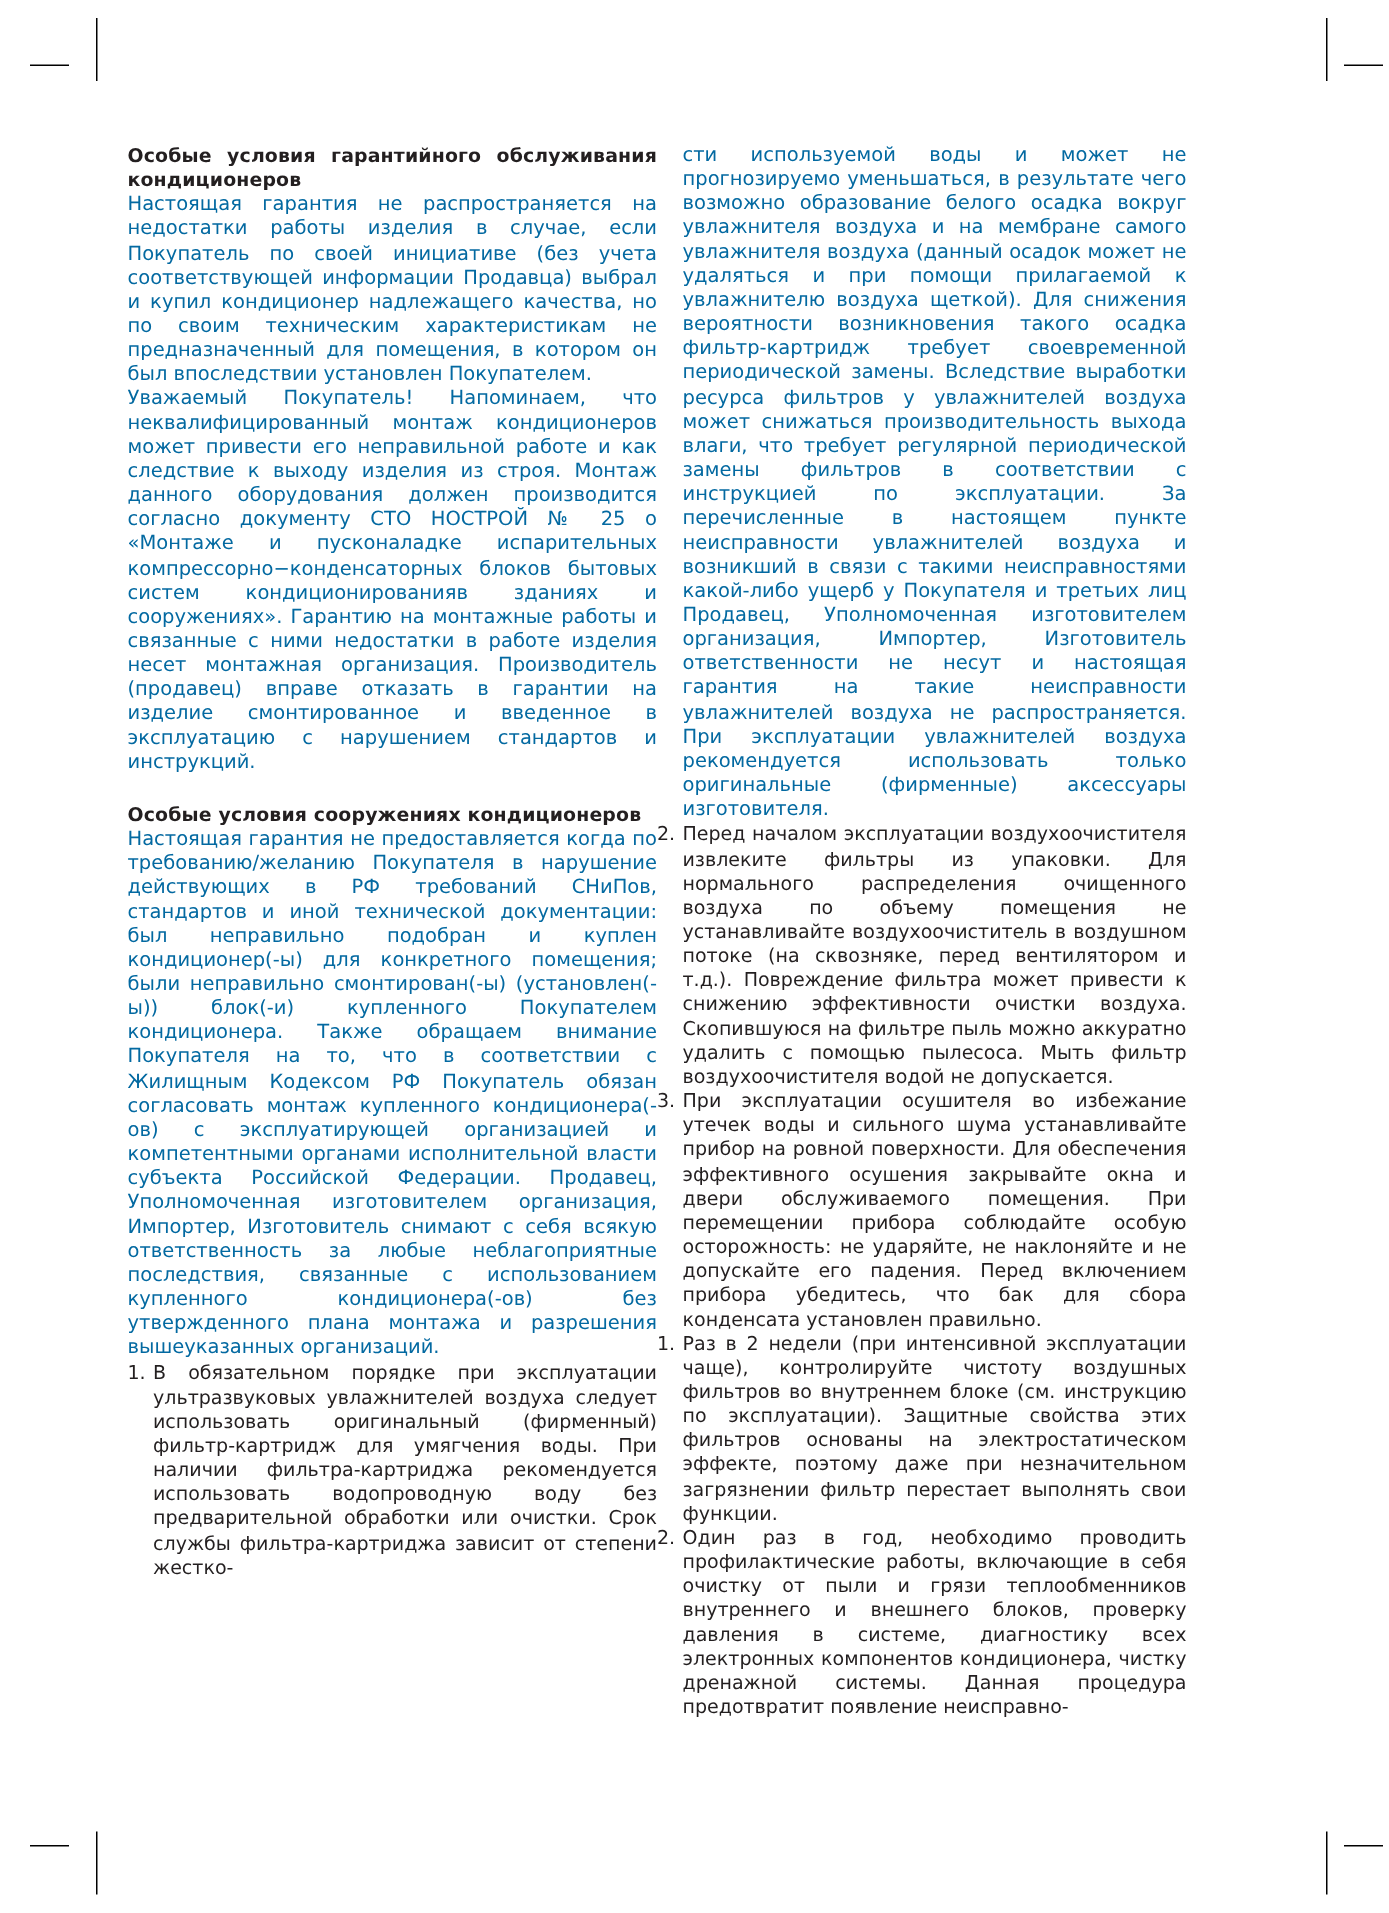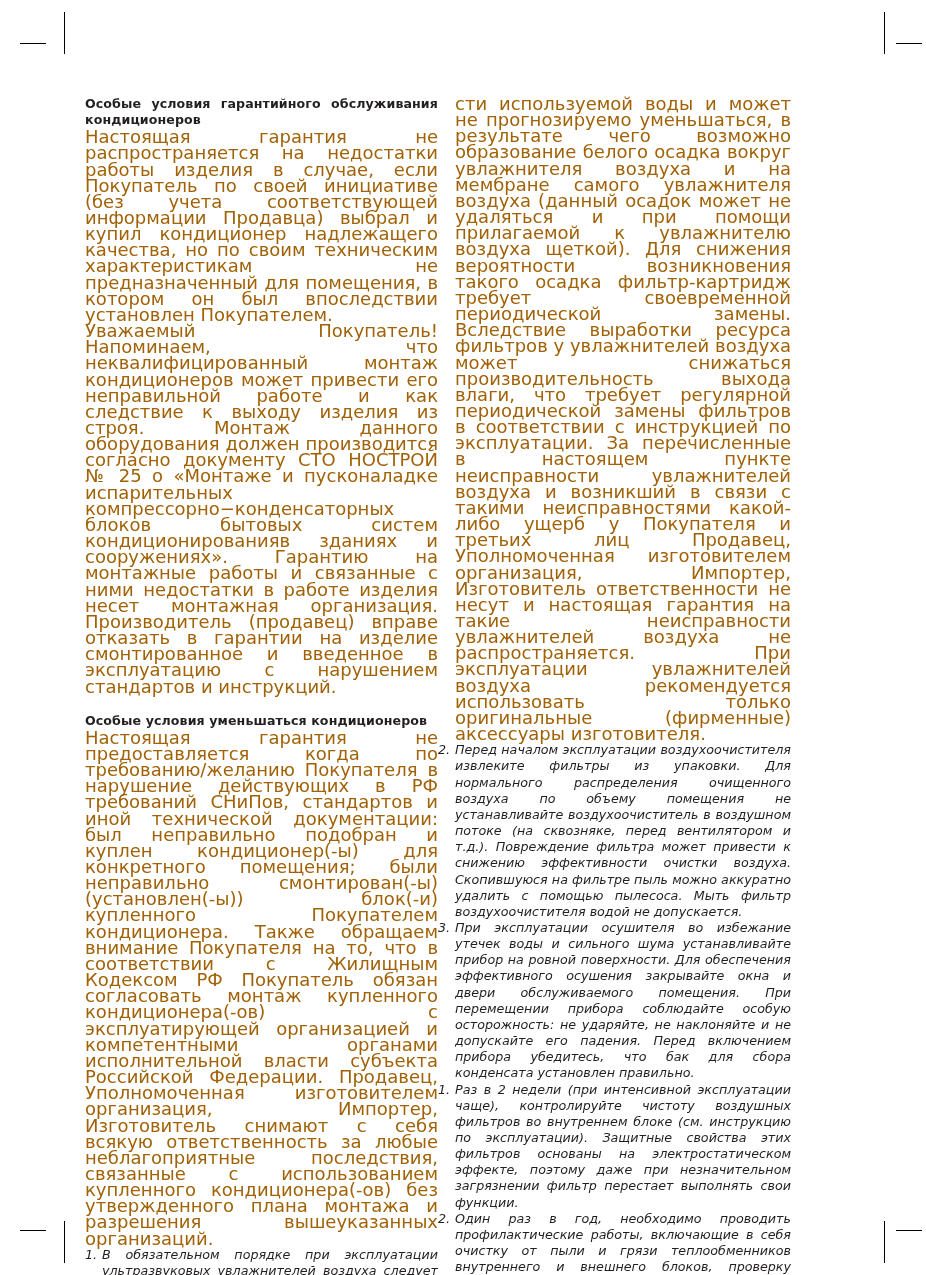--- a/index.html
+++ b/index.html
@@ -63,43 +63,42 @@
   }
   h2.heading.tight-top {
     margin-top: 0;
   }
   h2.heading .plain {
     font-weight: normal;
   }
 
   p.para {
     margin: 0;
-    font-size: 18px;
+    font-size: 13px;
     line-height: 16.15px;
     text-align: justify;
     text-align-last: left;
-    color: #a16207;
+    color: #0369a1;
     hyphens: manual;
   }
 
   ol.numlist {
     margin: 0;
     padding: 0;
     list-style: none;
     counter-reset: item;
   }
   ol.numlist > li {
     position: relative;
     padding-left: 17px;
     font-size: 12.7px;
     line-height: 16.15px;
     text-align: justify;
     text-align-last: left;
     color: #231f20;
-    font-style: italic;
   }
   ol.numlist > li::before {
     counter-increment: item;
     content: counter(item) ".";
     position: absolute;
     left: 0;
     top: 0;
     font-size: 12.7px;
     line-height: 16.15px;
     text-align: left;
@@ -122,21 +121,21 @@
   <div class="columns">
 
     <div class="col">
 
       <h2 class="heading tight-top">Особые условия гарантийного обслуживания кондиционеров</h2>
 
       <p class="para">Настоящая гарантия не распространяется на недостатки работы изделия в случае, если Покупатель по своей инициативе (без учета соответствующей информации Продавца) выбрал и купил кондиционер надлежащего качества, но по своим техническим характеристикам не предназначенный для помещения, в котором он был впоследствии установлен Покупателем.</p>
 
       <p class="para">Уважаемый Покупатель! Напоминаем, что неквалифицированный монтаж кондиционеров может привести его неправильной работе и как следствие к выходу изделия из строя. Монтаж данного оборудования должен производится согласно документу СТО НОСТРОЙ № 25 о «Монтаже и пусконаладке испарительных компрессорно−конденсаторных блоков бытовых систем кондиционированияв зданиях и сооружениях». Гарантию на монтажные работы и связанные с ними недостатки в работе изделия несет монтажная организация. Производитель (продавец) вправе отказать в гарантии на изделие смонтированное и введенное в эксплуатацию с нарушением стандартов и инструкций.</p>
 
-      <h2 class="heading spaced">Особые условия уменьшаться кондиционеров</h2>
+      <h2 class="heading spaced">Особые условия сооружениях кондиционеров</h2>
 
       <p class="para">Настоящая гарантия не предоставляется когда по требованию/желанию Покупателя в нарушение действующих в РФ требований СНиПов, стандартов и иной технической документации: был неправильно подобран и куплен кондиционер(-ы) для конкретного помещения; были неправильно смонтирован(-ы) (установлен(-ы)) блок(-и) купленного Покупателем кондиционера. Также обращаем внимание Покупателя на то, что в соответствии с Жилищным Кодексом РФ Покупатель обязан согласовать монтаж купленного кондиционера(-ов) с эксплуатирующей организацией и компетентными органами исполнительной власти субъекта Российской Федерации. Продавец, Уполномоченная изготовителем организация, Импортер, Изготовитель снимают с себя всякую ответственность за любые неблагоприятные последствия, связанные с использованием купленного кондиционера(-ов) без утвержденного плана монтажа и разрешения вышеуказанных организаций.</p>
 
 
       <ol class="numlist">
         <li>В обязательном порядке при эксплуатации ультразвуковых увлажнителей воздуха следует использовать оригинальный (фирменный) фильтр-картридж для умягчения воды. При наличии фильтра-картриджа рекомендуется использовать водопроводную воду без предварительной обработки или очистки. Срок службы фильтра-картриджа зависит от степени жестко-</li>
       </ol>
 
     </div>
 

